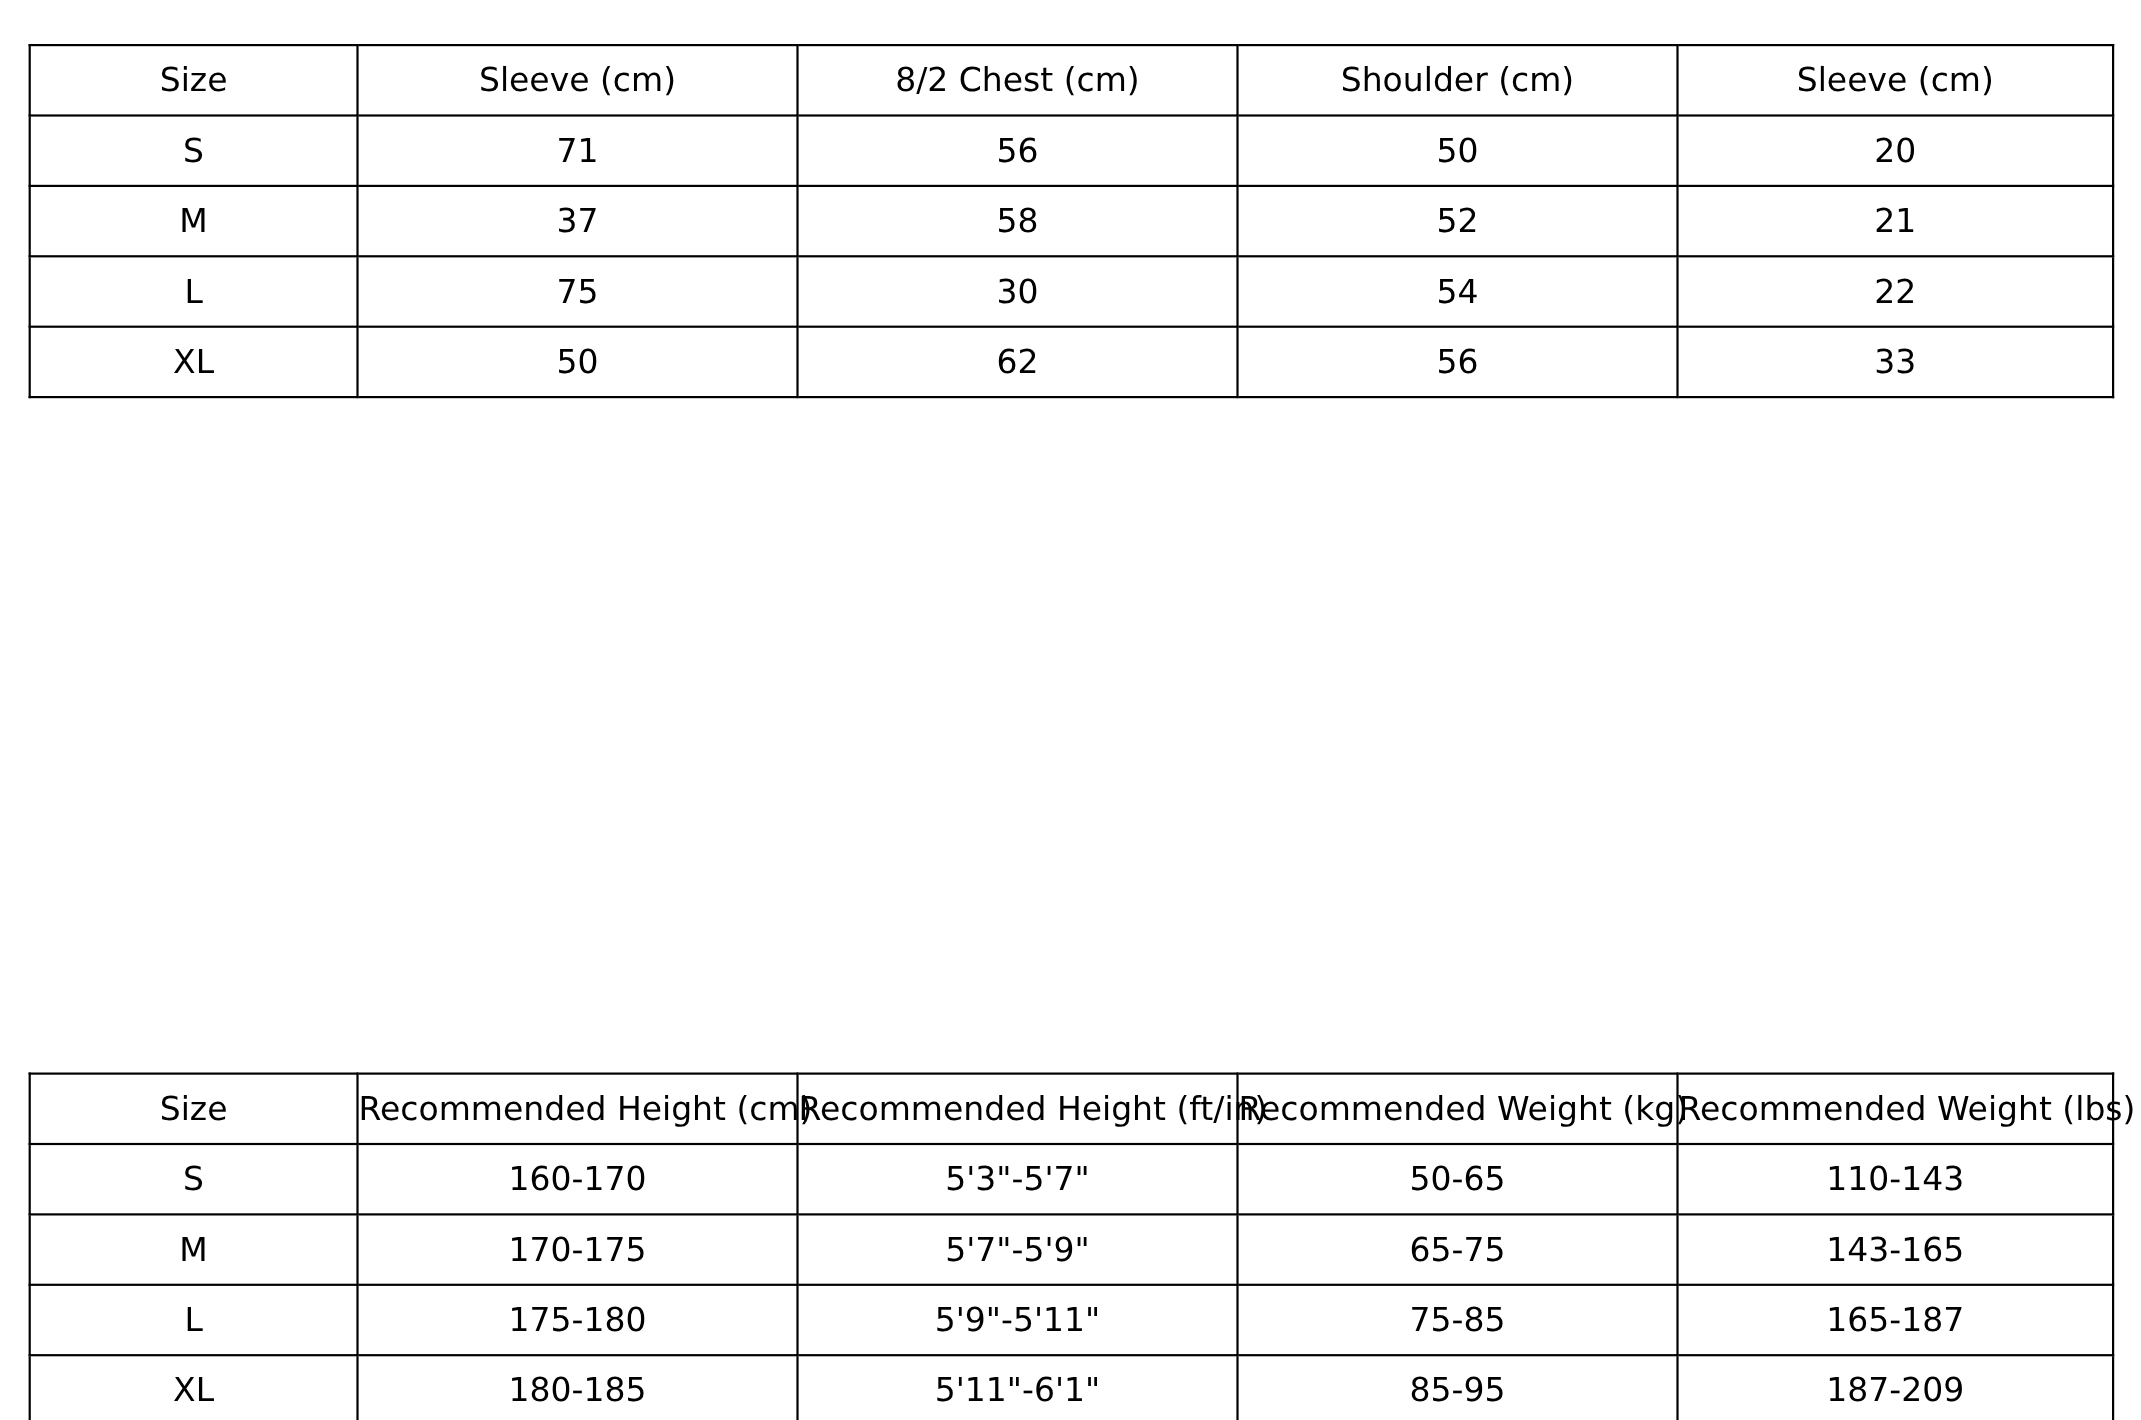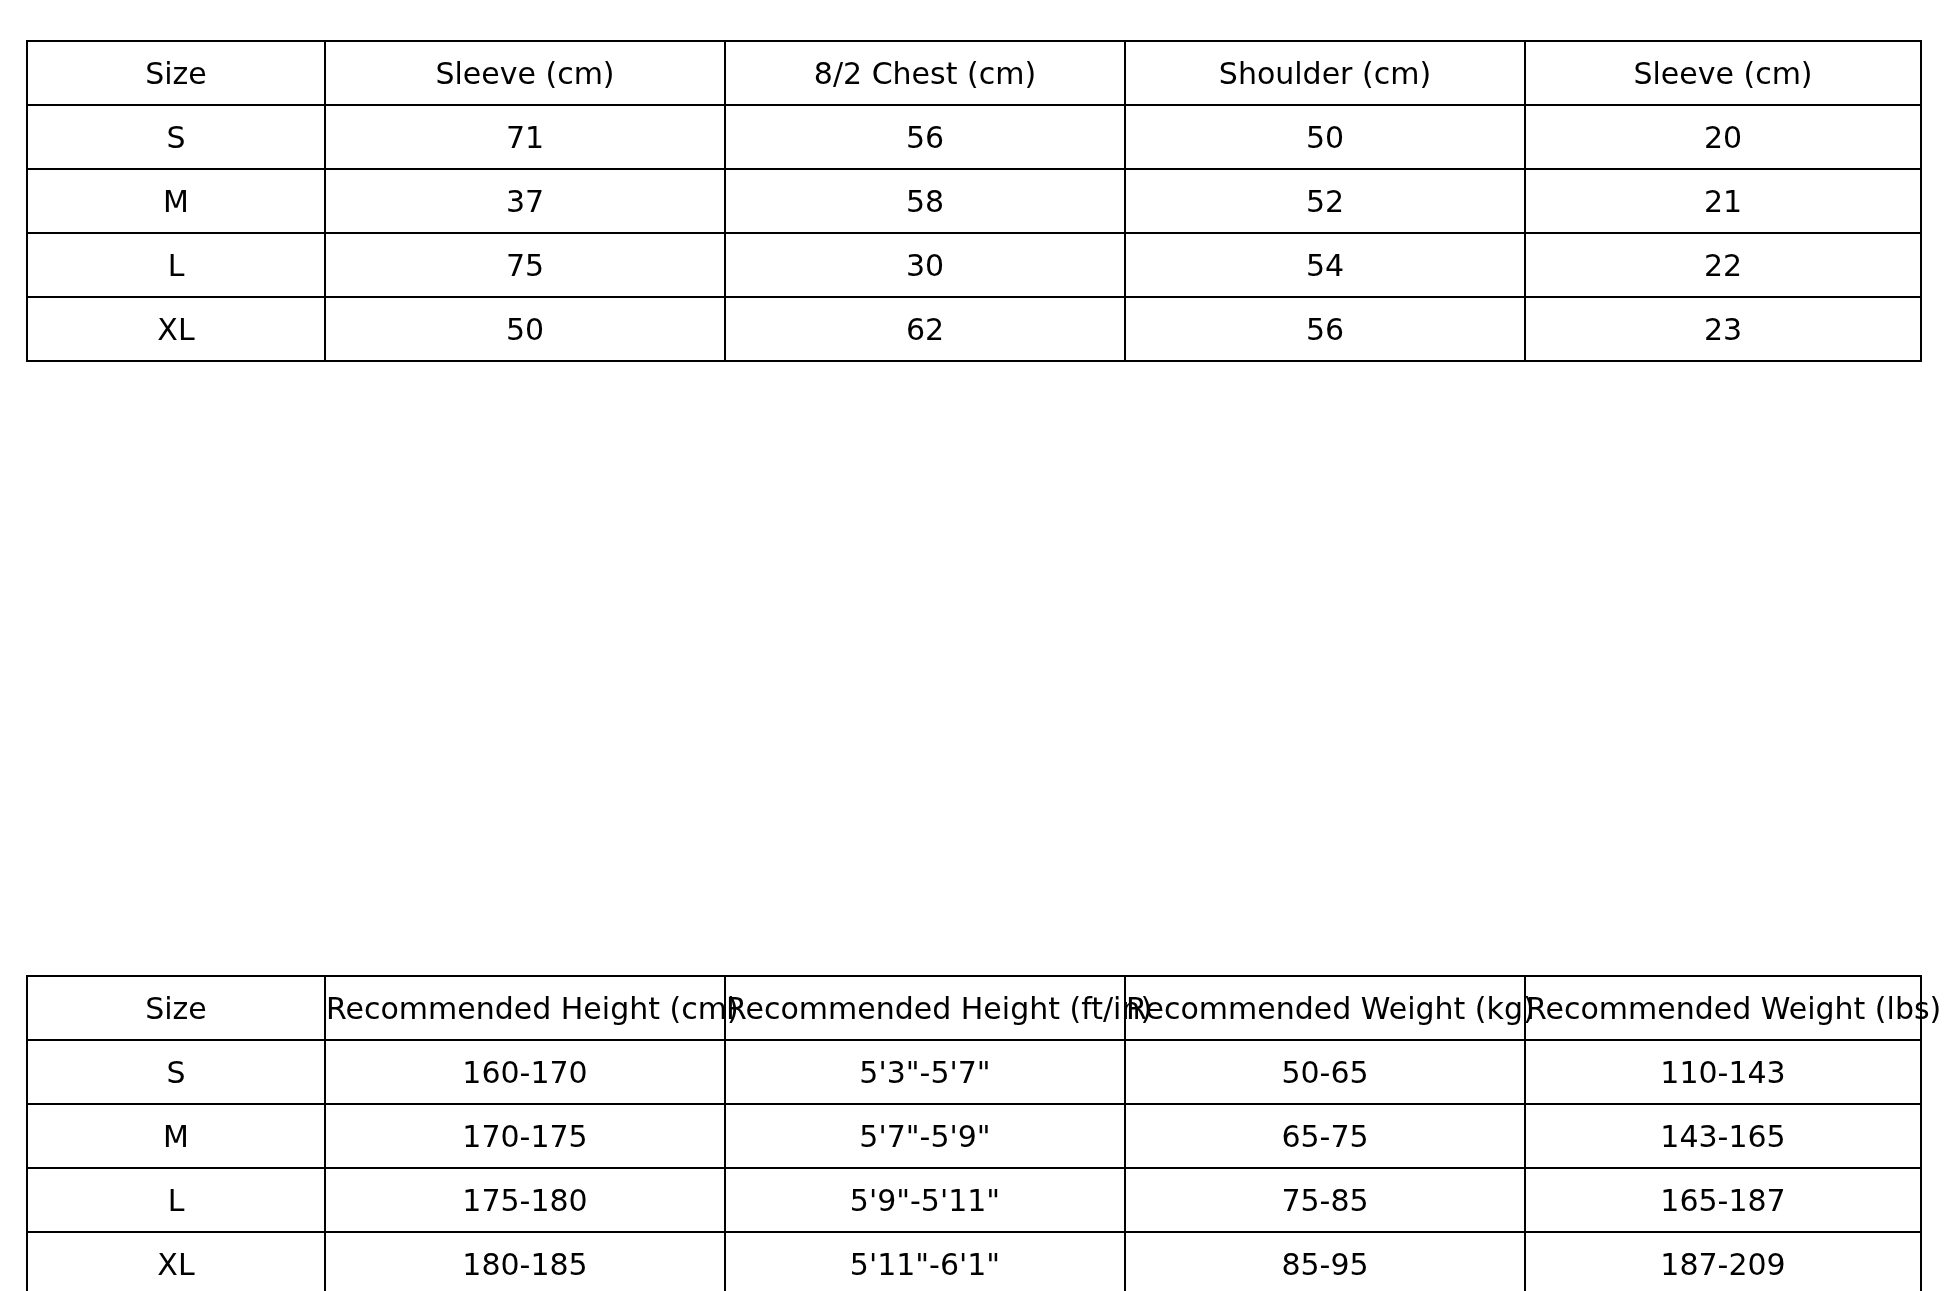--- a/index.html
+++ b/index.html
@@ -124,21 +124,21 @@
         <td>75</td>
         <td>30</td>
         <td>54</td>
         <td>22</td>
       </tr>
       <tr>
         <td>XL</td>
         <td>50</td>
         <td>62</td>
         <td>56</td>
-        <td>23</td>
+        <td>33</td>
       </tr>
     </tbody>
   </table>
 
   <table class="size-table" id="table-fit">
     <colgroup>
       <col class="c0">
         <col class="c1">
         <col class="c2">
         <col class="c3">

